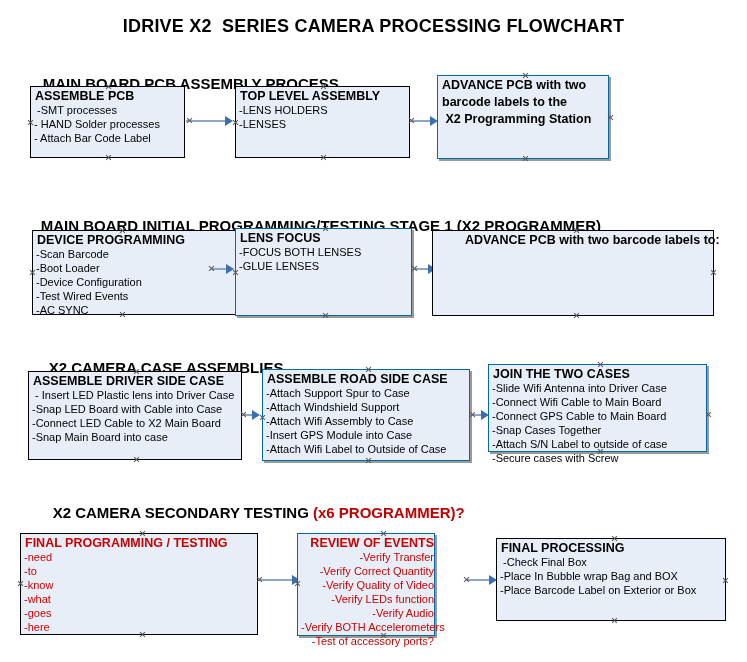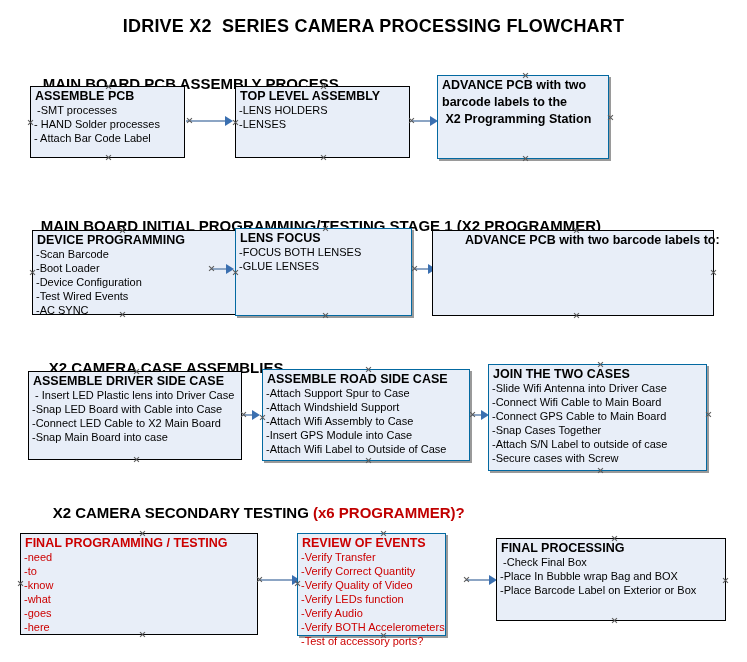--- a/index.html
+++ b/index.html
@@ -230,21 +230,21 @@
     <span class="box-line">-Attach Wifi Label to Outside of Case</span>
     <span class="handle" style="left:102px; top:-4px;"></span>
     <span class="handle" style="left:102px; bottom:-4px;"></span>
     <span class="handle" style="left:-4px; top:44px;"></span>
   </div>
 
   <div class="conn" style="left:472px; top:414px; width:14px;"></div>
   <div class="arrowhead" style="left:481px; top:410px;"></div>
   <span class="handle" style="position:absolute; left:469px; top:411px;"></span>
 
-  <div class="box shadow" style="left:488px; top:364px; width:219px; height:107px;">
+  <div class="box shadow" style="left:488px; top:364px; width:219px; height:88px;">
     <span class="box-title">JOIN THE TWO CASES</span>
     <span class="box-line">-Slide Wifi Antenna into Driver Case</span>
     <span class="box-line">-Connect Wifi Cable to Main Board</span>
     <span class="box-line">-Connect GPS Cable to Main Board</span>
     <span class="box-line">-Snap Cases Together</span>
     <span class="box-line">-Attach S/N Label to outside of case</span>
     <span class="box-line">-Secure cases with Screw</span>
     <span class="handle" style="left:108px; top:-4px;"></span>
     <span class="handle" style="left:108px; bottom:-4px;"></span>
     <span class="handle" style="right:-6px; top:46px;"></span>
@@ -264,21 +264,21 @@
     <span class="box-line">-here</span>
     <span class="handle" style="left:118px; top:-4px;"></span>
     <span class="handle" style="left:118px; bottom:-4px;"></span>
     <span class="handle" style="left:-4px; top:46px;"></span>
   </div>
 
   <div class="conn" style="left:259px; top:579px; width:38px;"></div>
   <div class="arrowhead" style="left:292px; top:575px;"></div>
   <span class="handle" style="position:absolute; left:256px; top:576px;"></span>
 
-  <div class="box red shadow" style="left:297px; top:533px; width:149px; height:103px;">
+  <div class="box red shadow" style="left:297px; top:533px; width:138px; height:103px;text-align:right;">
     <span class="box-title">REVIEW OF EVENTS</span>
     <span class="box-line">-Verify Transfer</span>
     <span class="box-line">-Verify Correct Quantity</span>
     <span class="box-line">-Verify Quality of Video</span>
     <span class="box-line">-Verify LEDs function</span>
     <span class="box-line">-Verify Audio</span>
     <span class="box-line">-Verify BOTH Accelerometers</span>
     <span class="box-line">-Test of accessory ports?</span>
     <span class="handle" style="left:82px; top:-4px;"></span>
     <span class="handle" style="left:82px; bottom:-4px;"></span>

